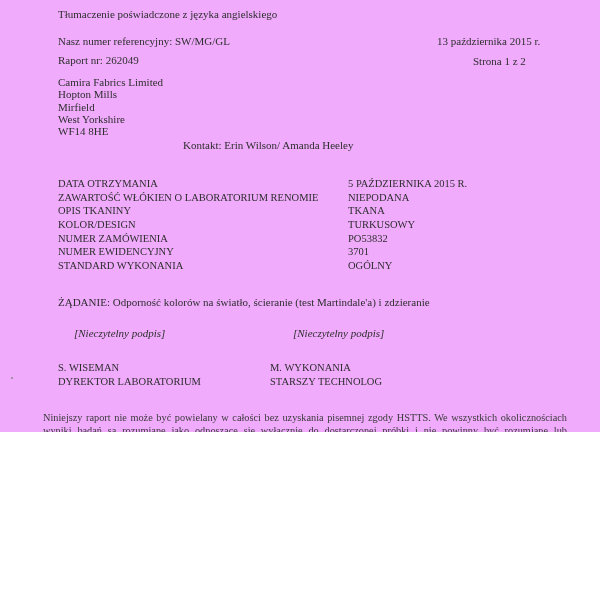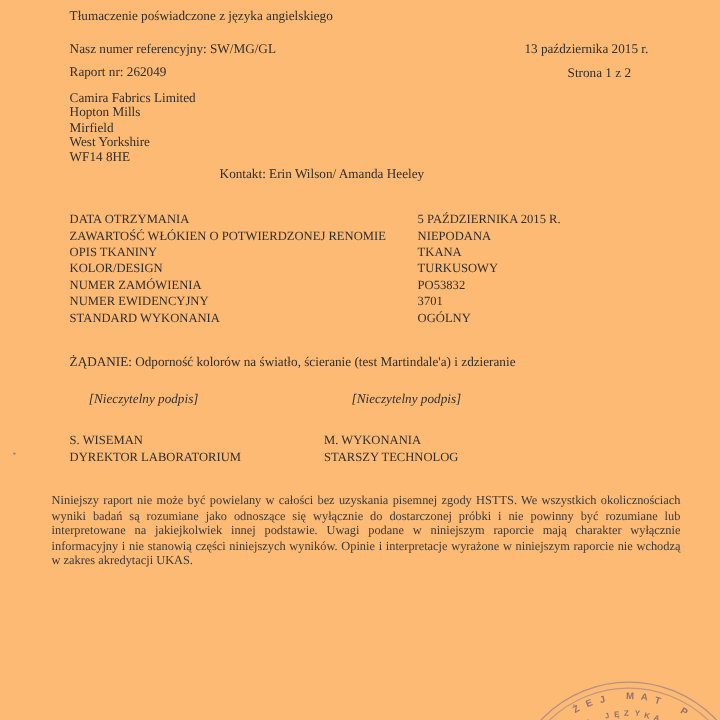--- a/index.html
+++ b/index.html
@@ -1,19 +1,19 @@
 <!DOCTYPE html>
 <html lang="pl"><head>
 <meta charset="utf-8">
 <style>
   html,body{margin:0;padding:0;background:#ffffff;}
   .page{
     position:relative;
-    width:600px;height:600px;
-    background:#fdba74;
+    width:600px;height:432px;
+    background:#f0abfc;
     overflow:hidden;
     font-family:"Liberation Serif","DejaVu Serif",serif;
     color:#2e2e2e;
   }
   .line{position:absolute;white-space:nowrap;font-size:11px;line-height:12px;}
   .addr{position:absolute;left:58px;top:76px;font-size:11px;line-height:12.3px;}
   .detail-table{position:absolute;left:58px;top:177px;width:520px;font-size:10.5px;}
   .detail-row{position:relative;height:13.65px;line-height:13.65px;white-space:nowrap;}
   .detail-row .val{position:absolute;left:290px;top:0;}
   .sig-note{font-style:italic;margin-left:16px;}
@@ -47,21 +47,21 @@
     <div>WF14 8HE</div>
   </div>
   <div class="line" style="left:183px;top:139px;">Kontakt: Erin Wilson/ Amanda Heeley</div>
 
   <div class="detail-table">
     <div class="detail-row">
       <span class="lbl">DATA OTRZYMANIA</span>
       <span class="val">5 PAŹDZIERNIKA 2015 R.</span>
     </div>
     <div class="detail-row">
-      <span class="lbl">ZAWARTOŚĆ WŁÓKIEN O POTWIERDZONEJ RENOMIE</span>
+      <span class="lbl">ZAWARTOŚĆ WŁÓKIEN O LABORATORIUM RENOMIE</span>
       <span class="val">NIEPODANA</span>
     </div>
     <div class="detail-row">
       <span class="lbl">OPIS TKANINY</span>
       <span class="val">TKANA</span>
     </div>
     <div class="detail-row">
       <span class="lbl">KOLOR/DESIGN</span>
       <span class="val">TURKUSOWY</span>
     </div>

